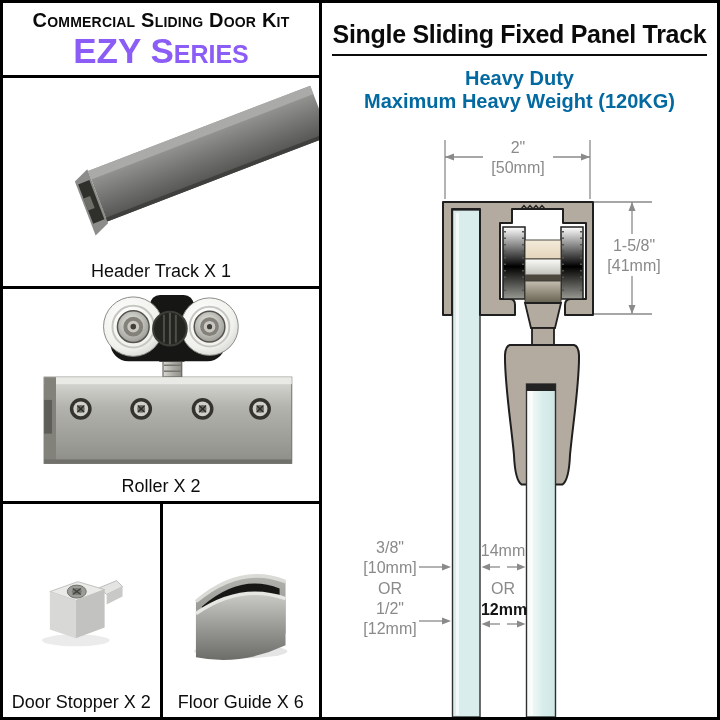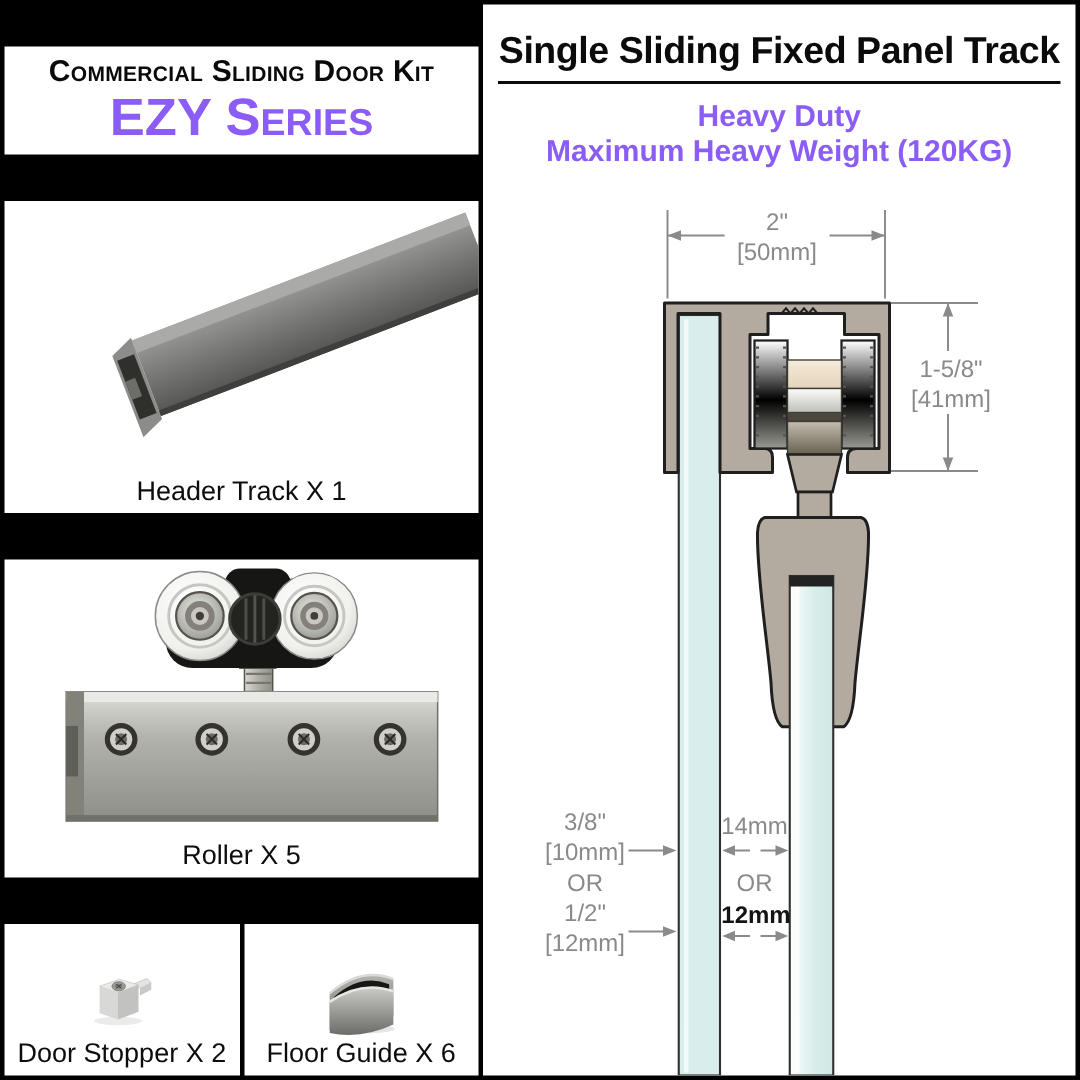--- a/index.html
+++ b/index.html
@@ -2,40 +2,40 @@
 <html><head>
 <meta charset="utf-8">
 <style>
   html,body{margin:0;padding:0;}
   body{width:720px;height:720px;font-family:"Liberation Sans",sans-serif;background:#fff;}
   .page{position:relative;width:720px;height:720px;background:#000;overflow:hidden;}
 
   
   .left-col{position:absolute;left:0;top:0;width:322px;height:720px;background:#000;
             padding:3px;box-sizing:border-box;display:flex;flex-direction:column;gap:3px;}
-  .panel{background:#fff;position:relative;overflow:hidden;margin-top:28px;}
+  .panel{background:#fff;position:relative;overflow:hidden;}
   .title-box{flex:0 0 72px;display:flex;flex-direction:column;align-items:center;justify-content:center;}
   .kit-line1{font-variant:small-caps;font-weight:bold;font-size:20px;line-height:1;color:#0a0a0a;letter-spacing:.2px;}
   .kit-line2{font-variant:small-caps;font-weight:bold;font-size:35px;line-height:1;margin-top:3px;color:#8b5cf6;}
   .p1{flex:0 0 208px;}
   .p2{flex:0 0 212px;}
   .bottom-row{flex:1;display:flex;gap:3px;}
   .half{flex:1;}
   .photo{position:absolute;inset:0;width:100%;height:100%;display:block;}
   .plabel{position:absolute;bottom:4px;left:0;right:0;text-align:center;
           font-weight:normal;font-size:18px;color:#0d0d0d;letter-spacing:0;}
 
   
   .right-col{position:absolute;left:322px;top:0;width:348px;height:720px;background:#000;
              padding:3px 3px 3px 0;box-sizing:border-box;}
   .right-inner{position:relative;width:395px;height:714px;background:#fff;overflow:hidden;}
   .rtitle{margin:17px 2px 0;text-align:center;font-weight:bold;font-size:25px;
           letter-spacing:-.3px;color:#0b0b0b;white-space:nowrap;}
   .runderline{border-top:2.5px solid #0b0b0b;margin:5px 10px 0;height:0;}
-  .rsub{text-align:center;font-weight:bold;font-size:20px;color:#8b5cf6;line-height:23px;}
+  .rsub{text-align:center;font-weight:bold;font-size:20px;color:#0369a1;line-height:23px;}
   .rsub1{margin-top:11px;}
   .diagram{position:absolute;left:0;top:0;}
 
   
   .dim{font-family:"Liberation Sans",sans-serif;font-size:16px;fill:#8a8a8a;text-anchor:middle;}
   .dim-dark{fill:#141414;font-weight:bold;}
 </style>
 </head>
 <body>
 
@@ -153,21 +153,21 @@
             <g transform="translate(258,121)">
                 <circle r="11" fill="#35332e"></circle>
                 <circle r="7.5" fill="#d0d0c8"></circle>
                 <circle r="4" fill="#6b6b65"></circle>
                 <line x1="-3.5" y1="-3.5" x2="3.5" y2="3.5" stroke="#2b2b28" stroke-width="1.4"></line>
                 <line x1="3.5" y1="-3.5" x2="-3.5" y2="3.5" stroke="#2b2b28" stroke-width="1.4"></line>
               </g>
           </g>
         </g>
       </svg>
-      <div class="plabel">Roller X 5</div>
+      <div class="plabel">Roller X 2</div>
     </div>
 
     <div class="bottom-row">
 
       <div class="panel half">
         <svg class="photo" viewBox="0 0 155 214">
           <ellipse cx="72" cy="137" rx="34" ry="6" fill="#000000" opacity="0.08"></ellipse>
           <g>
             <polygon points="96,84 113,77 119,83 103,91" fill="#e4e4e2" stroke="#b0b0ae" stroke-width="0.8"></polygon>
             <polygon points="103,91 119,83 119,93 103,101" fill="#c9c9c7"></polygon>

